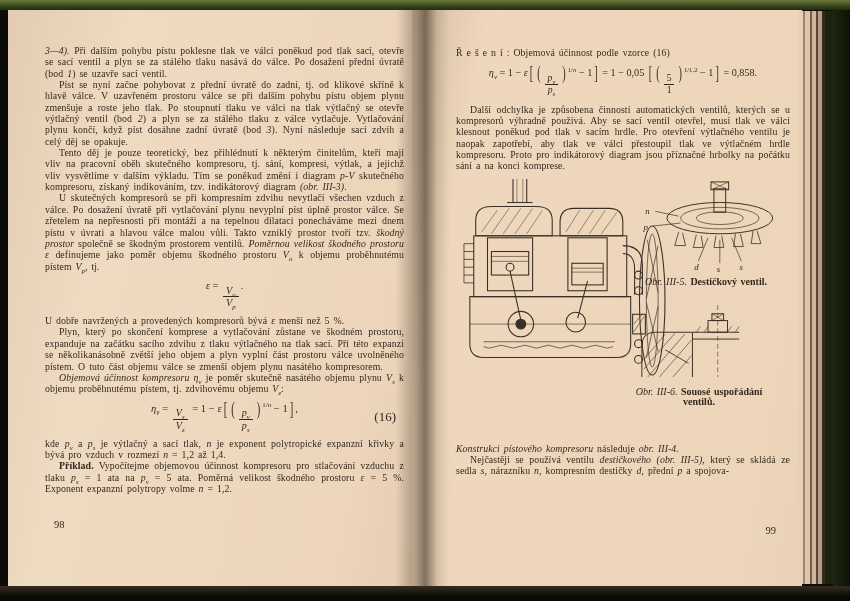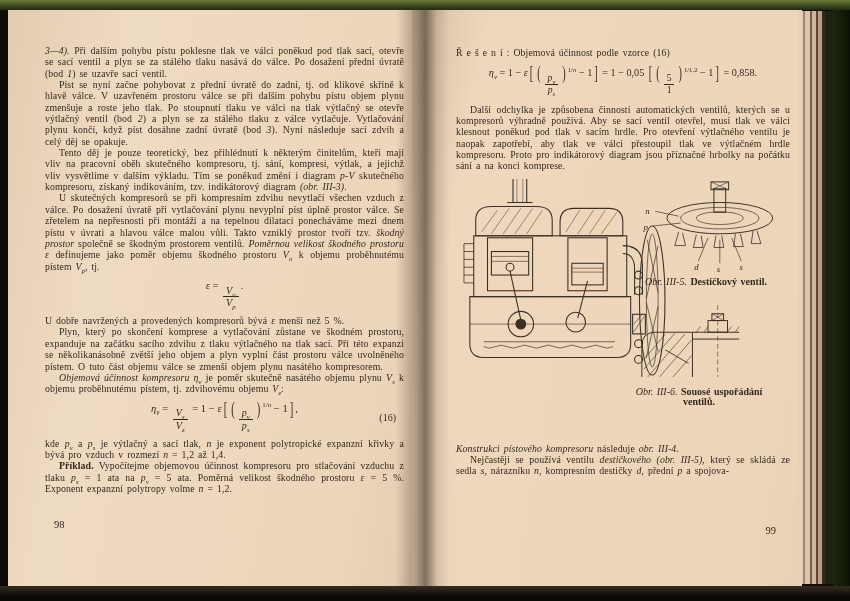--- a/index.html
+++ b/index.html
@@ -29,21 +29,21 @@
   .indent{text-indent:14px}
   .rs-i{font-style:italic}
   .rs-b{font-weight:bold}
   .rs-sub{vertical-align:sub;font-size:68%;line-height:0}
   .rs-sup{vertical-align:super;font-size:66%;line-height:0}
   .rs-big{display:inline-block;transform:scaleY(1.85);margin:0 2px;font-weight:400}
   .frac{display:inline-flex;flex-direction:column;align-items:center;vertical-align:-42%;margin:0 2px;line-height:1.12;font-size:95%}
   .fn{border-bottom:1px solid #33291f;padding:0 3px}
   .fd{padding:0 3px}
   .equation{position:relative;text-align:center;font-size:10.6px;margin:8px 0 7px 0}
-  .eq-tag{position:absolute;right:8px;top:50%;transform:translateY(-50%);font-size:10px;font-style:normal}
+  .eq-tag{position:absolute;right:8px;top:50%;transform:translateY(-50%);font-size:13px;font-style:normal}
   .solution-eq{font-size:10.2px;margin:9px 0 8px 0}
   .pnum{position:absolute;font-size:10.5px}
   #left-page .pnum{left:46px;bottom:58px}
   #right-page .pnum{right:26px;bottom:50px}
   .figures{position:relative;height:264px;margin:5px 0 2px 0}
   .fig{position:absolute}
   #fig4{left:0;top:2;width:214px;height:202px}
   #fig5{right:0;top:0;width:158px;height:98px}
   #fig6{right:6px;top:128px;width:150px;height:74px}
   .caption{font-size:10px;line-height:10.4px;text-align:center;word-spacing:1px}

